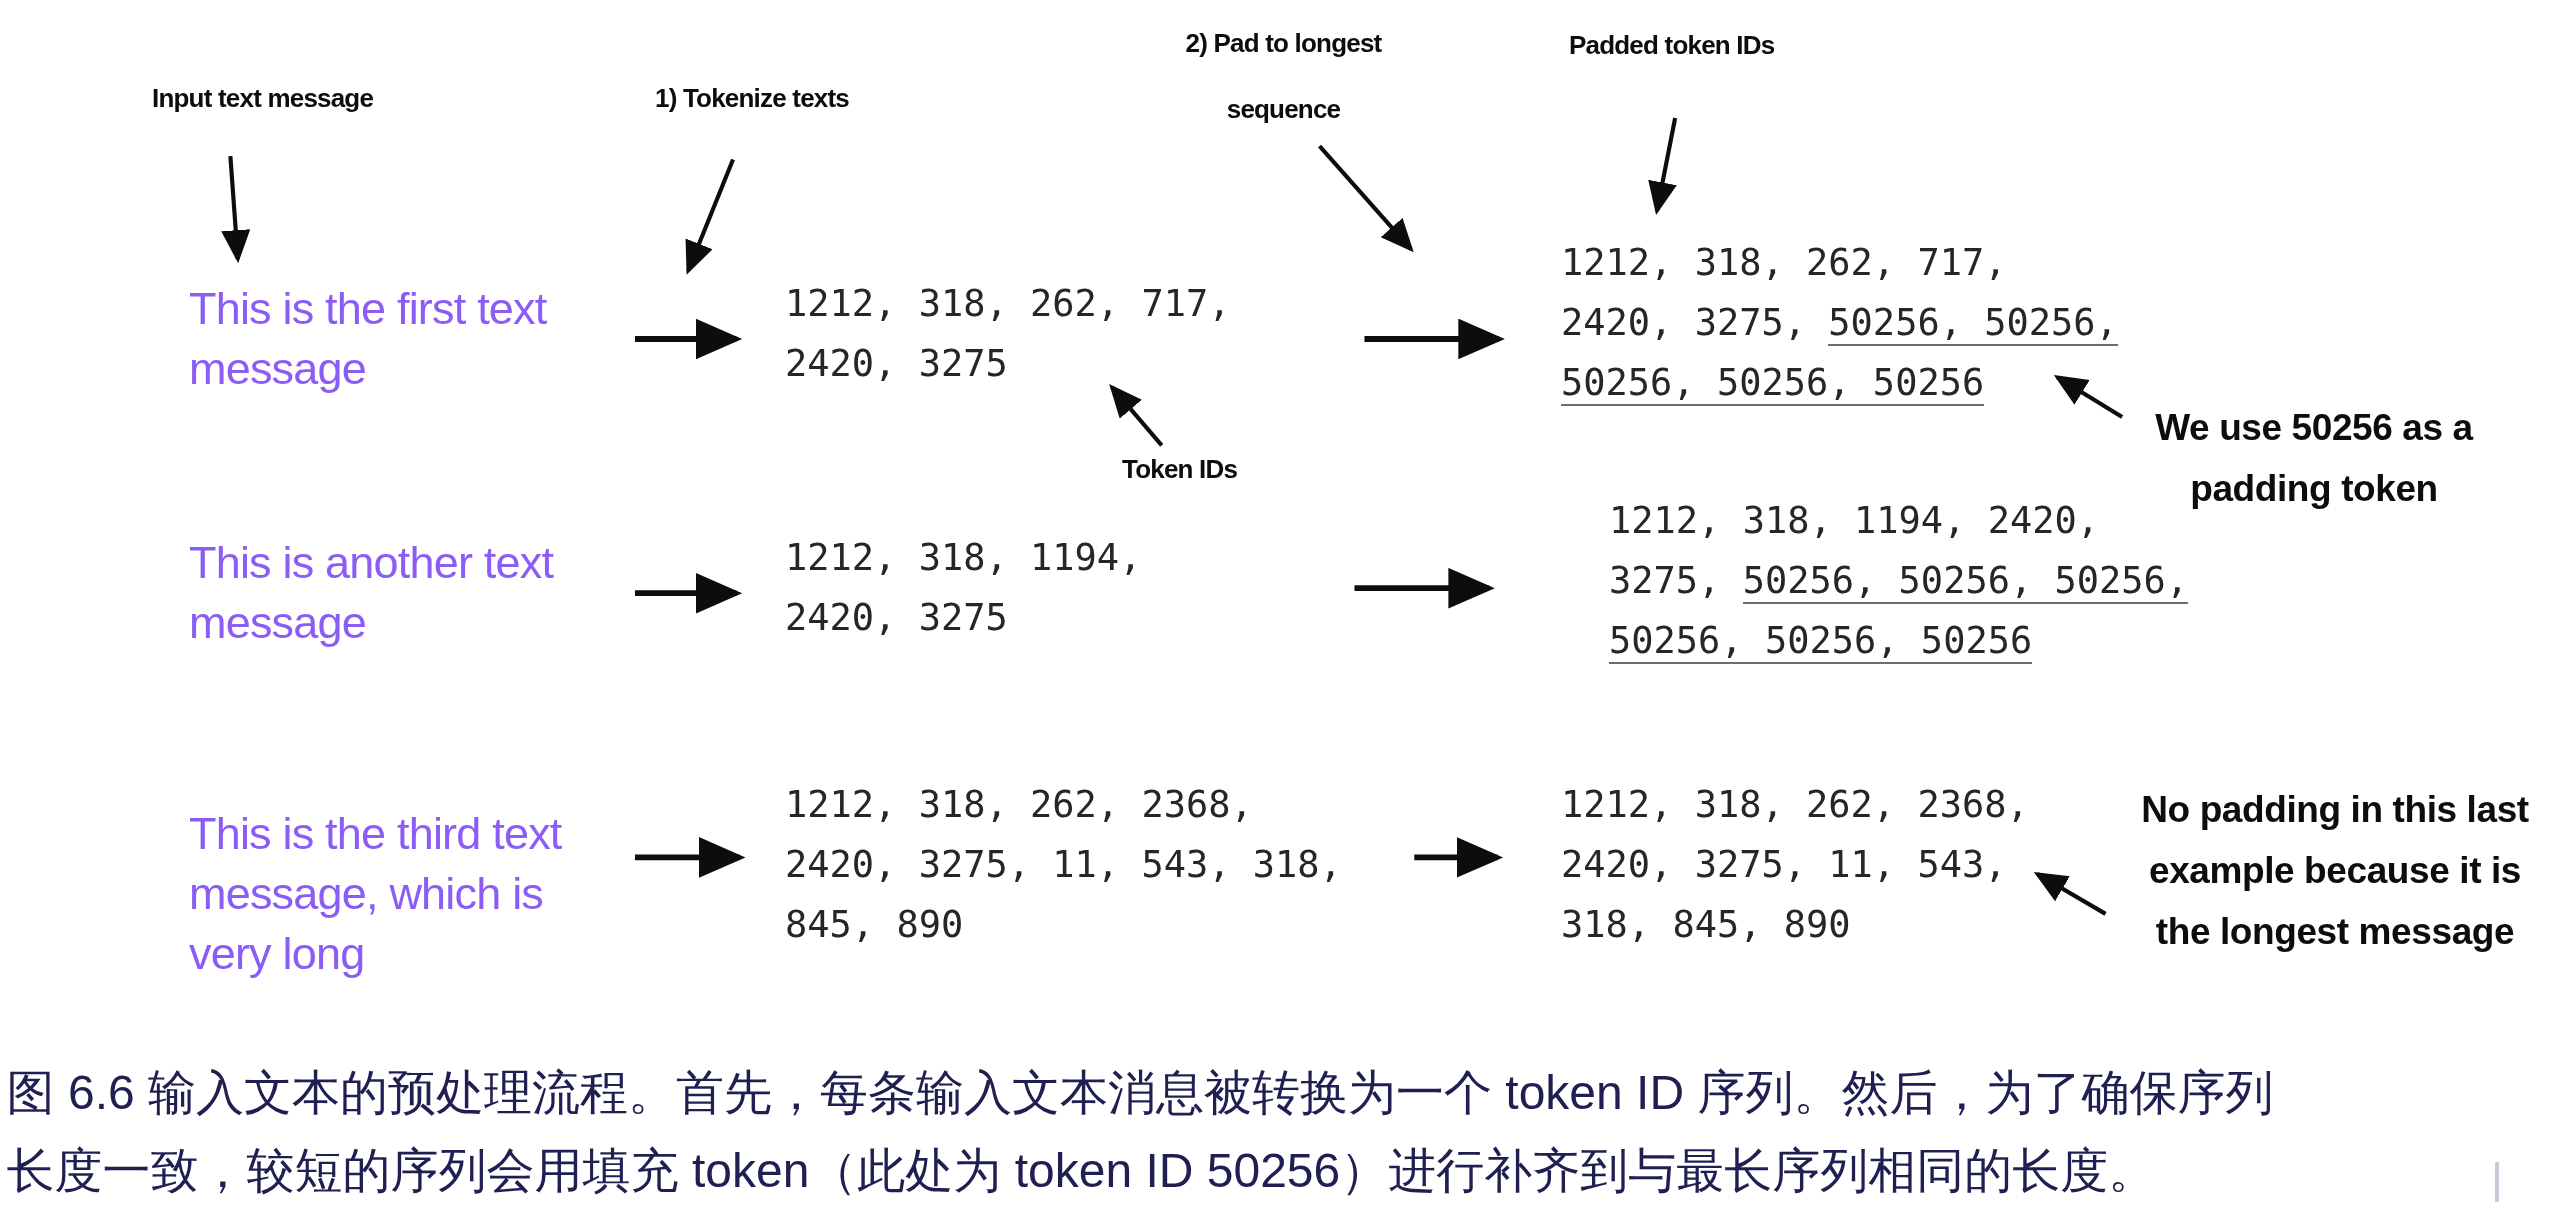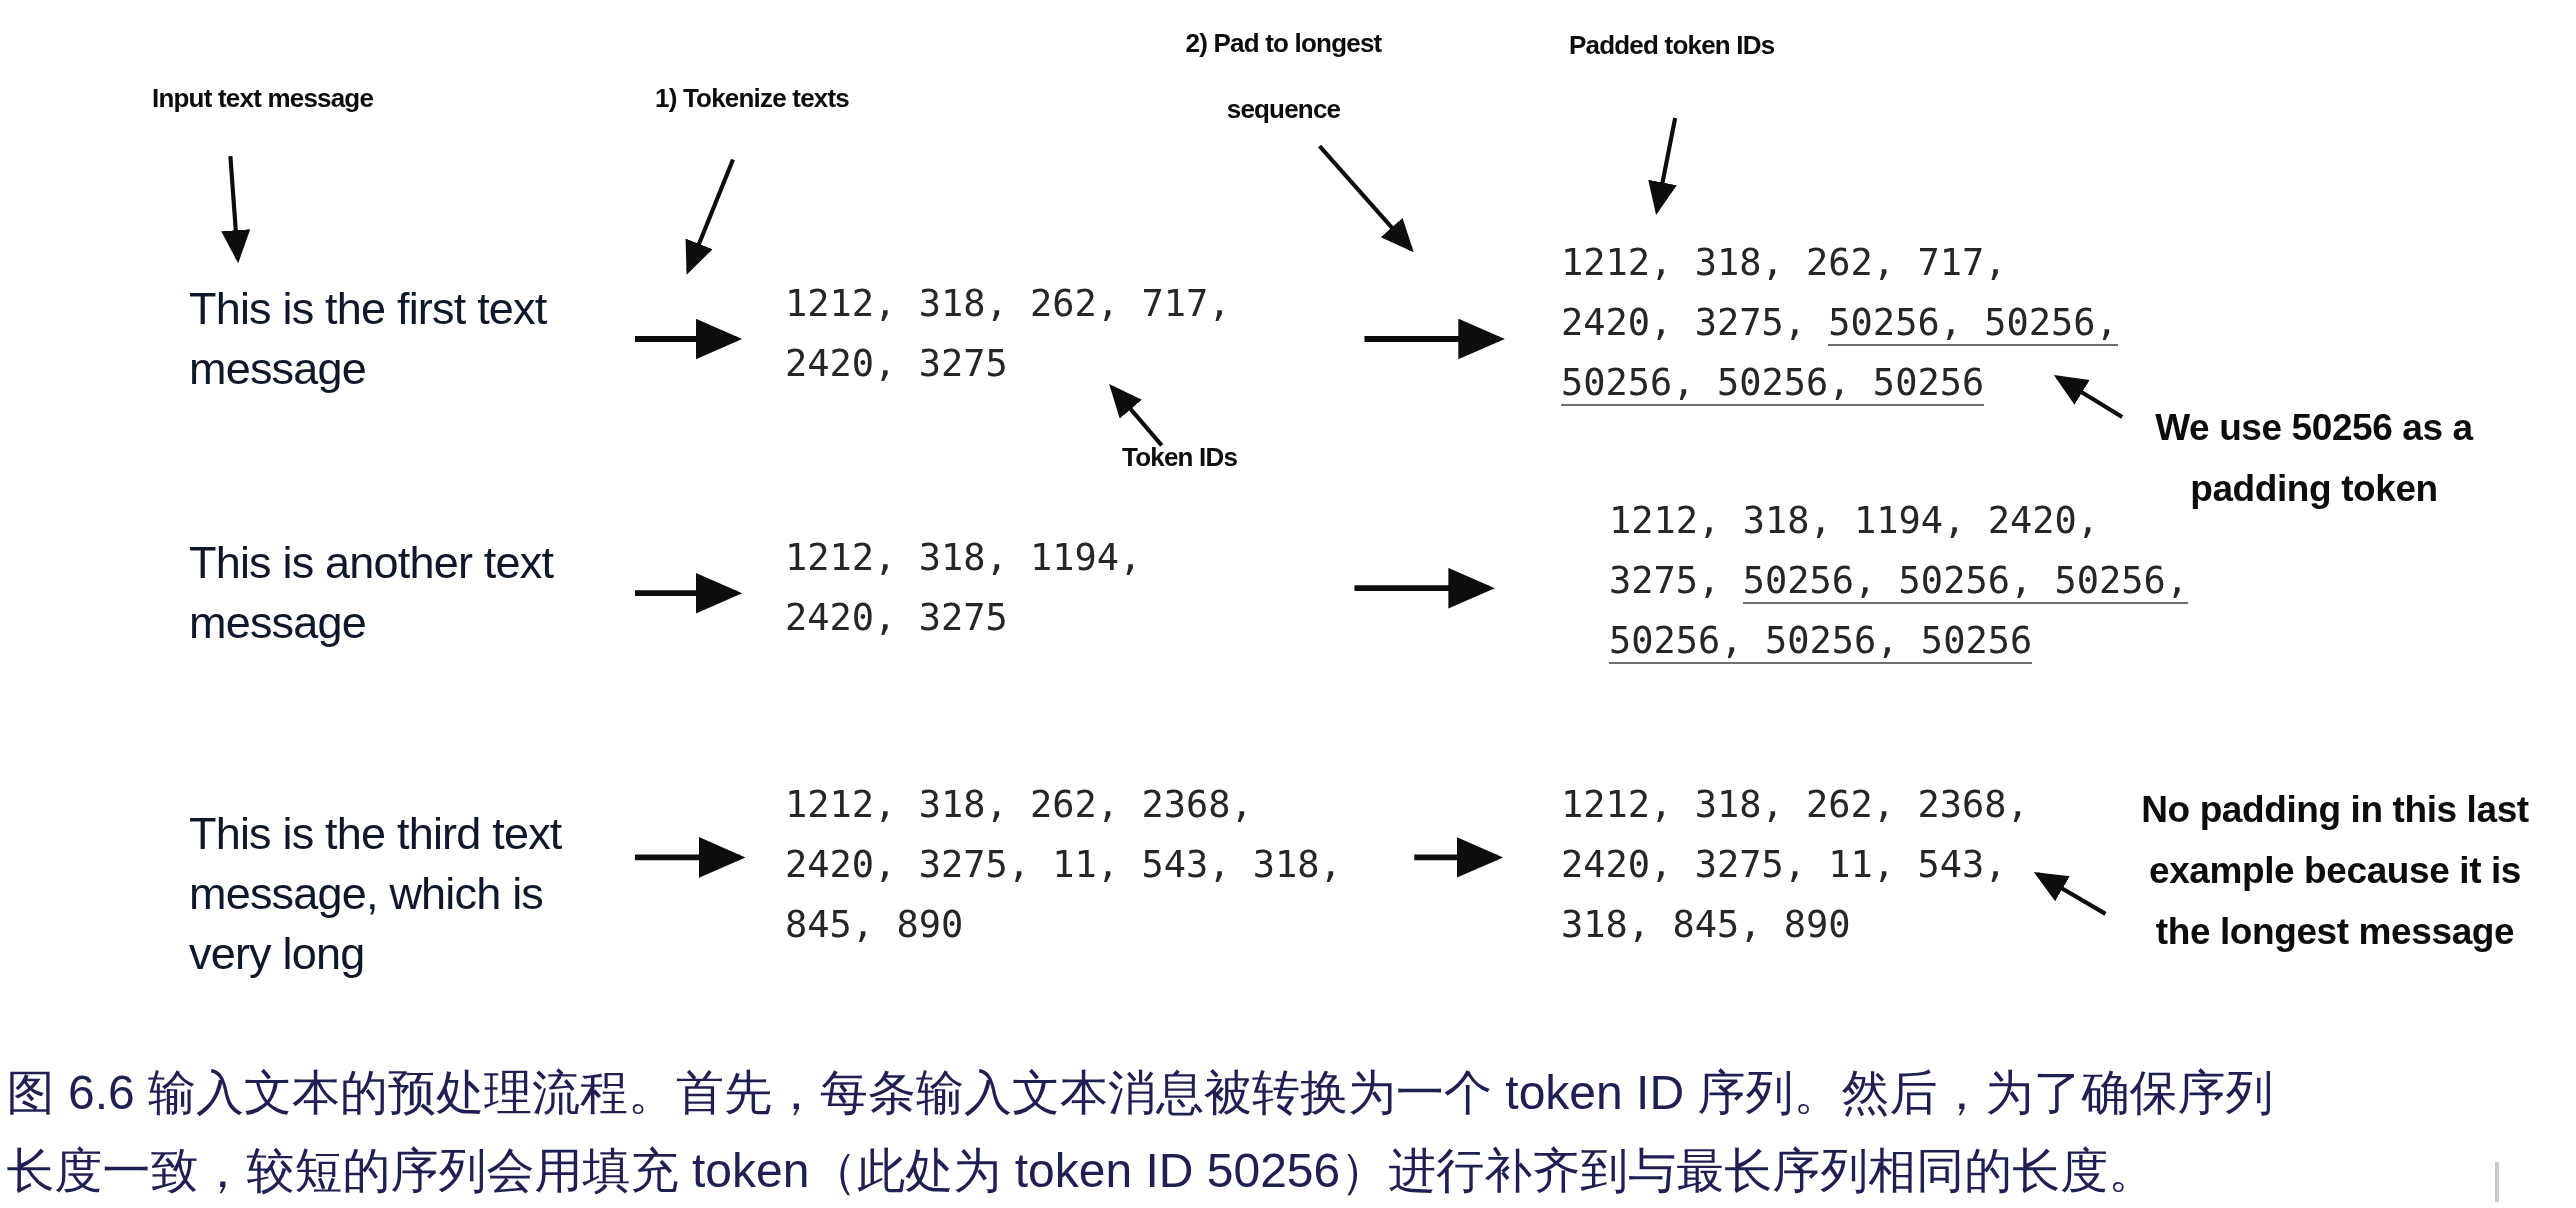--- a/index.html
+++ b/index.html
@@ -19,21 +19,21 @@
     color:#0d0d0d;
     letter-spacing:-0.8px;
     white-space:nowrap;
   }
   .lbl-center{text-align:center;line-height:66px;}
   
   .msg{
     font-size:45px;
     line-height:60px;
     letter-spacing:-0.8px;
-    color:#0f172a;
+    color:#8b5cf6;
     white-space:nowrap;
   }
   
   .tok{
     font-family:"DejaVu Sans Mono", monospace;
     font-size:37px;
     line-height:60px;
     color:#262626;
     white-space:nowrap;
   }
@@ -74,21 +74,21 @@
 
   <div class="abs lbl" style="left:655px;top:83px;">1) Tokenize texts</div>
 
   <div class="abs lbl lbl-center" style="left:1105px;top:10px;width:357px;">
     <div>2) Pad to longest</div>
     <div>sequence</div>
   </div>
 
   <div class="abs lbl" style="left:1569px;top:30px;">Padded token IDs</div>
 
-  <div class="abs lbl" style="left:1122px;top:442px;">Token IDs</div>
+  <div class="abs lbl" style="left:1122px;top:454px;">Token IDs</div>
 
   <div class="abs msg" style="left:189px;top:279px;">
     <div>This is the first text</div>
     <div>message</div>
   </div>
   <div class="abs msg" style="left:189px;top:533px;">
     <div>This is another text</div>
     <div>message</div>
   </div>
   <div class="abs msg" style="left:189px;top:760px;margin-top:44px;">

